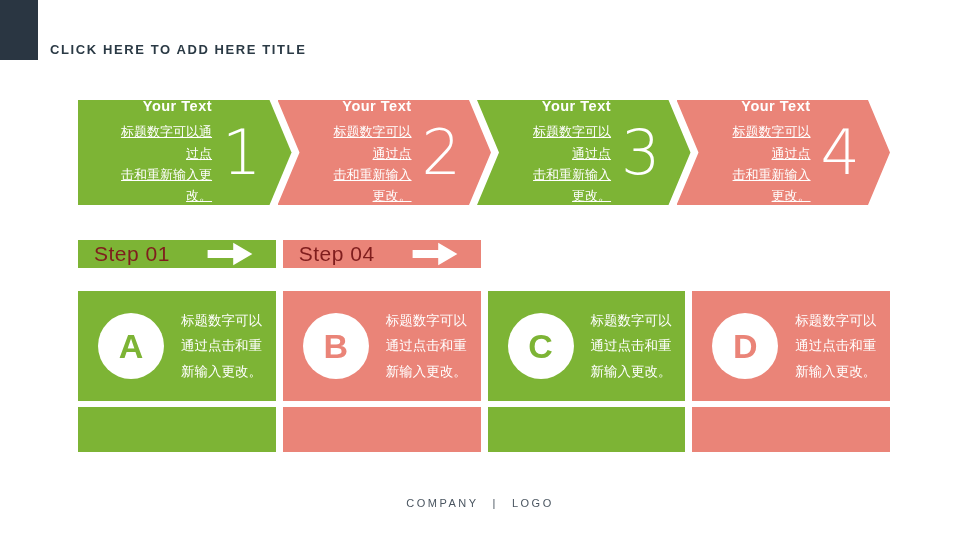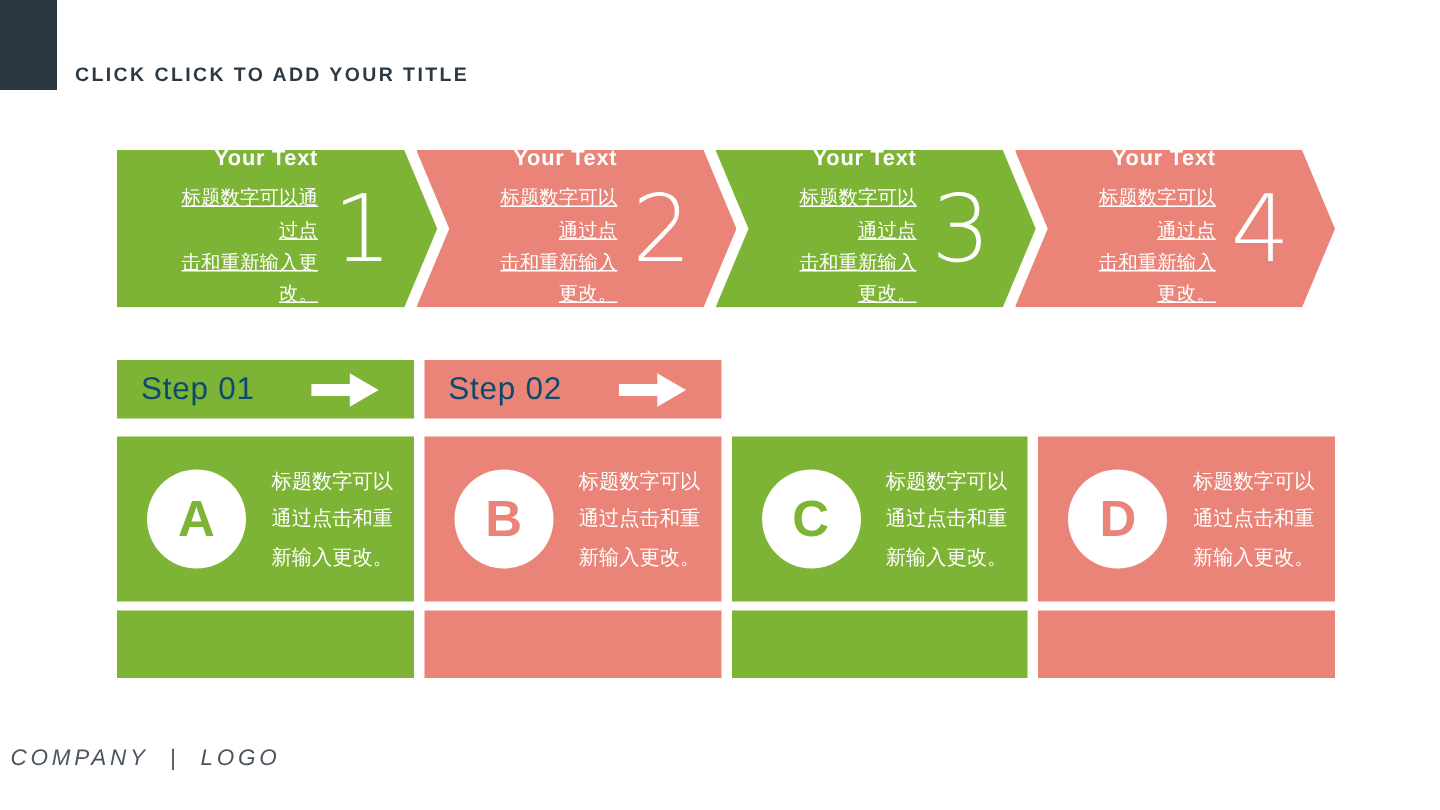--- a/index.html
+++ b/index.html
@@ -32,21 +32,21 @@
   .arrow-desc{font-size:13px;line-height:1.65;text-decoration:underline;}
   .arrow-num{
     margin-left:auto;padding-left:10px;
     font-size:62px;font-weight:300;line-height:1;
     font-family:"DejaVu Sans", sans-serif;
   }
   
   .grid-row{position:absolute;left:78px;width:812px;display:grid;grid-template-columns:repeat(4,1fr);gap:7px;}
   
   .steps-row{top:240px;}
-  .step-bar{height:39px;display:flex;align-items:center;padding:0 16px;color:#0c4a6e;}
+  .step-bar{height:28px;display:flex;align-items:center;padding:0 16px;color:#7f1d1d;}
   .step-label{font-size:21px;letter-spacing:.5px;}
   .step-arrow{margin-left:auto;margin-right:6px;width:48px;height:26px;}
   
   .cards-row{top:291px;}
   .detail-card{height:110px;display:flex;align-items:center;padding:0 10px 0 20px;box-sizing:border-box;}
   .letter-circle{
     width:66px;height:66px;border-radius:50%;background:#fff;flex:0 0 66px;
     display:flex;align-items:center;justify-content:center;
     font-size:34px;font-weight:bold;
   }
@@ -54,31 +54,31 @@
   
   .bars-row{top:407px;}
   .bottom-bar{height:45px;}
   
   .bg-green{background:#7DB435;}
   .bg-pink{background:#EA8478;}
   .fg-green{color:#7DB435;}
   .fg-pink{color:#EA8478;}
   
   .footer{
-    position:absolute;left:0;top:497px;width:100%;
-    color:#4A5560;font-size:15px;letter-spacing:2.5px;font-style:italic;
+    position:absolute;left:0;top:497px;width:100%;text-align:center;
+    color:#4A5560;font-size:11px;letter-spacing:2.5px;
   }
   .footer span{margin:0 7px;}
 </style>
 </head>
 <body>
 
 <div class="corner"></div>
 
-<div class="slide-title">CLICK CLICK TO ADD YOUR TITLE</div>
+<div class="slide-title">CLICK HERE TO ADD HERE TITLE</div>
 
 <div class="band">
 
   <div class="arrow-block bg-green">
     <div class="arrow-content">
       <div class="arrow-text">
         <div class="arrow-title">Your Text</div>
         <div class="arrow-desc">
           <div>标题数字可以通过点</div>
           <div>击和重新输入更改。</div>
@@ -132,21 +132,21 @@
 <div class="grid-row steps-row">
 
   <div class="step-bar bg-green">
     <span class="step-label">Step 01</span>
     <svg class="step-arrow" viewBox="0 0 60 30">
       <path d="M2 10 h32 v-9 l24 14 l-24 14 v-9 h-32 z" fill="#ffffff"></path>
     </svg>
   </div>
 
   <div class="step-bar bg-pink">
-    <span class="step-label">Step 02</span>
+    <span class="step-label">Step 04</span>
     <svg class="step-arrow" viewBox="0 0 60 30">
       <path d="M2 10 h32 v-9 l24 14 l-24 14 v-9 h-32 z" fill="#ffffff"></path>
     </svg>
   </div>
 
 
 
 </div>
 
 <div class="grid-row cards-row">

